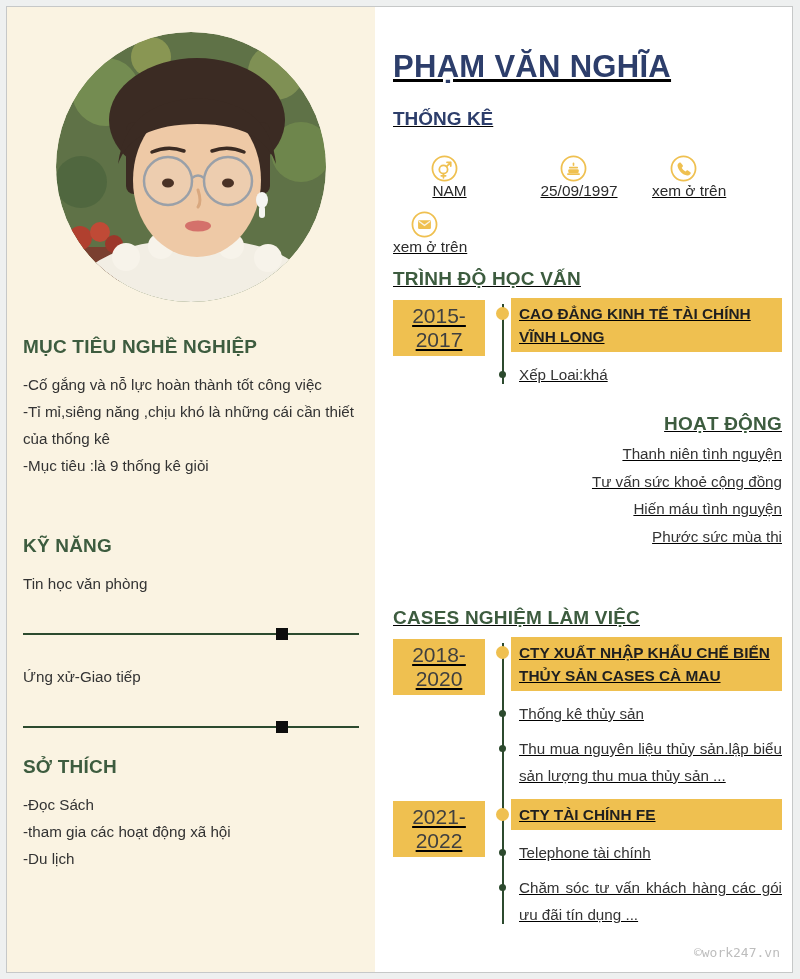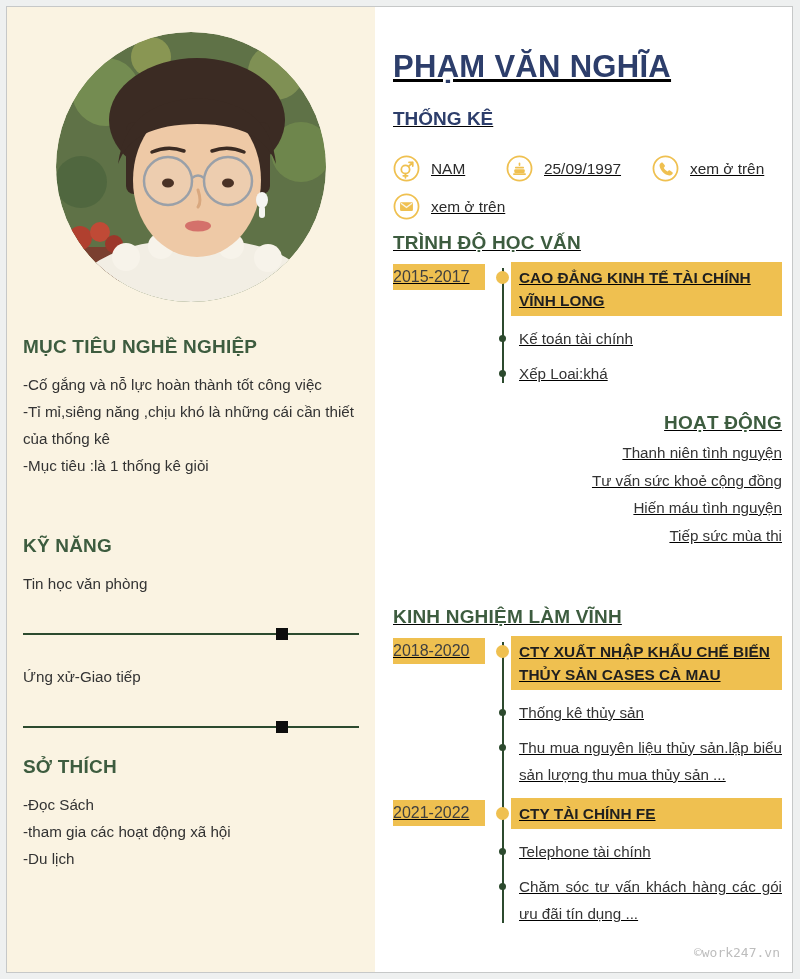--- a/index.html
+++ b/index.html
@@ -34,38 +34,38 @@
   .skill-bar{position:relative;height:2px;background:var(--rail-green);margin-top:36px;}
   .skill-knob{position:absolute;top:-5px;width:12px;height:12px;background:#0d0d0d;}
   .gap-lg{margin-top:56px;}
   .gap-md{margin-top:34px;}
   
   .main{flex:1;position:relative;padding:0 10px 0 18px;background:#ffffff;text-decoration:underline;}
   .name{color:var(--navy);font-size:31px;font-weight:bold;letter-spacing:.3px;margin-top:42px;}
   .job-title{color:var(--navy);font-size:19px;font-weight:bold;margin-top:23px;}
   .contact{margin-top:25px;}
   .contact-row{display:flex;align-items:center;margin-bottom:11px;}
-  .contact-item{display:flex;align-items:center;}
+  .contact-item{display:flex;align-items:center;flex-direction:column;}
   .contact-item.w1{width:113px;}
   .contact-item.w2{width:146px;}
   .contact-item.addr{align-items:flex-start;}
   .cicon{width:27px;height:27px;flex-shrink:0;margin-right:11px;}
   .contact-text{font-size:15.4px;color:#2c2c2c;}
   .addr .contact-text{line-height:2.5;margin-top:-6px;}
   .sec-title{color:var(--green);font-size:19px;font-weight:bold;letter-spacing:.2px;}
   .edu{margin-top:12px;}
   .acts{margin-top:23px;text-align:right;}
   .exp{margin-top:57px;}
   
   .timeline{position:relative;margin-top:8px;}
   .timeline::before{content:"";position:absolute;left:109px;top:6px;bottom:6px;width:2px;background:var(--rail-green);}
   .tl-entry{display:flex;align-items:flex-start;margin-bottom:8px;}
   .tl-year{
     width:92px;flex-shrink:0;background:var(--accent-yellow);
-    color:#3f3f3f;font-size:16px;padding:4px 0;margin-top:2px;
+    color:#3f3f3f;font-size:21px;text-align:center;padding:4px 0;margin-top:2px;
   }
   .tl-body{flex:1;margin-left:26px;min-width:0;}
   .tl-heading{
     position:relative;background:var(--accent-yellow);color:#1f1f1f;
     font-weight:bold;font-size:15.4px;line-height:23px;padding:4px 8px;
   }
   .tl-heading::before{
     content:"";position:absolute;left:-15px;top:9px;width:13px;height:13px;
     border-radius:50%;background:var(--accent-yellow);
   }
@@ -134,21 +134,21 @@
             <ellipse cx="206" cy="168" rx="6" ry="8" fill="#f5f5f2"></ellipse>
             <rect x="203" y="174" width="6" height="12" rx="3" fill="#f5f5f2"></rect>
           </g>
         </svg>
       </div>
 
       <section class="side-section gap-md">
         <h2 class="side-title">MỤC TIÊU NGHỀ NGHIỆP</h2>
         <p class="side-line">-Cố gắng và nỗ lực hoàn thành tốt công việc</p>
         <p class="side-line">-Tỉ mỉ,siêng năng ,chịu khó là những cái cần thiết của thống kê</p>
-        <p class="side-line">-Mục tiêu :là 1 thống kê giỏi</p>
+        <p class="side-line">-Mục tiêu :là 9 thống kê giỏi</p>
       </section>
 
       <section class="side-section skills gap-lg">
         <h2 class="side-title">KỸ NĂNG</h2>
         <div class="skill">
           <div class="skill-label">Tin học văn phòng</div>
           <div class="skill-bar">
             <div class="skill-knob knob" style="left: calc(77% - 6px);"></div>
           </div>
         </div>
@@ -216,40 +216,39 @@
       </div>
 
       <section class="edu">
         <h2 class="sec-title">TRÌNH ĐỘ HỌC VẤN</h2>
         <div class="timeline">
           <div class="tl-entry">
             <div class="tl-year">2015-2017</div>
             <div class="tl-body">
               <div class="tl-heading">CAO ĐẲNG KINH TẾ TÀI CHÍNH VĨNH LONG</div>
               <ul class="tl-bullets">
-                <li>Kế toán tài chính</li>
                 <li>Xếp Loai:khá</li>
               </ul>
             </div>
           </div>
         </div>
       </section>
 
       <section class="acts">
         <h2 class="sec-title">HOẠT ĐỘNG</h2>
         <ul class="plain-list">
           <li>Thanh niên tình nguyện</li>
           <li>Tư vấn sức khoẻ cộng đồng</li>
           <li>Hiến máu tình nguyện</li>
-          <li>Tiếp sức mùa thi</li>
+          <li>Phước sức mùa thi</li>
         </ul>
       </section>
 
       <section class="exp">
-        <h2 class="sec-title">KINH NGHIỆM LÀM VĨNH</h2>
+        <h2 class="sec-title">CASES NGHIỆM LÀM VIỆC</h2>
         <div class="timeline">
           <div class="tl-entry">
             <div class="tl-year">2018-2020</div>
             <div class="tl-body">
               <div class="tl-heading">CTY XUẤT NHẬP KHẨU CHẾ BIẾN THỦY SẢN CASES CÀ MAU</div>
               <ul class="tl-bullets">
                 <li>Thống kê thủy sản</li>
                 <li>Thu mua nguyên liệu thủy sản.lập biểu sản lượng thu mua thủy sản ...</li>
               </ul>
             </div>

